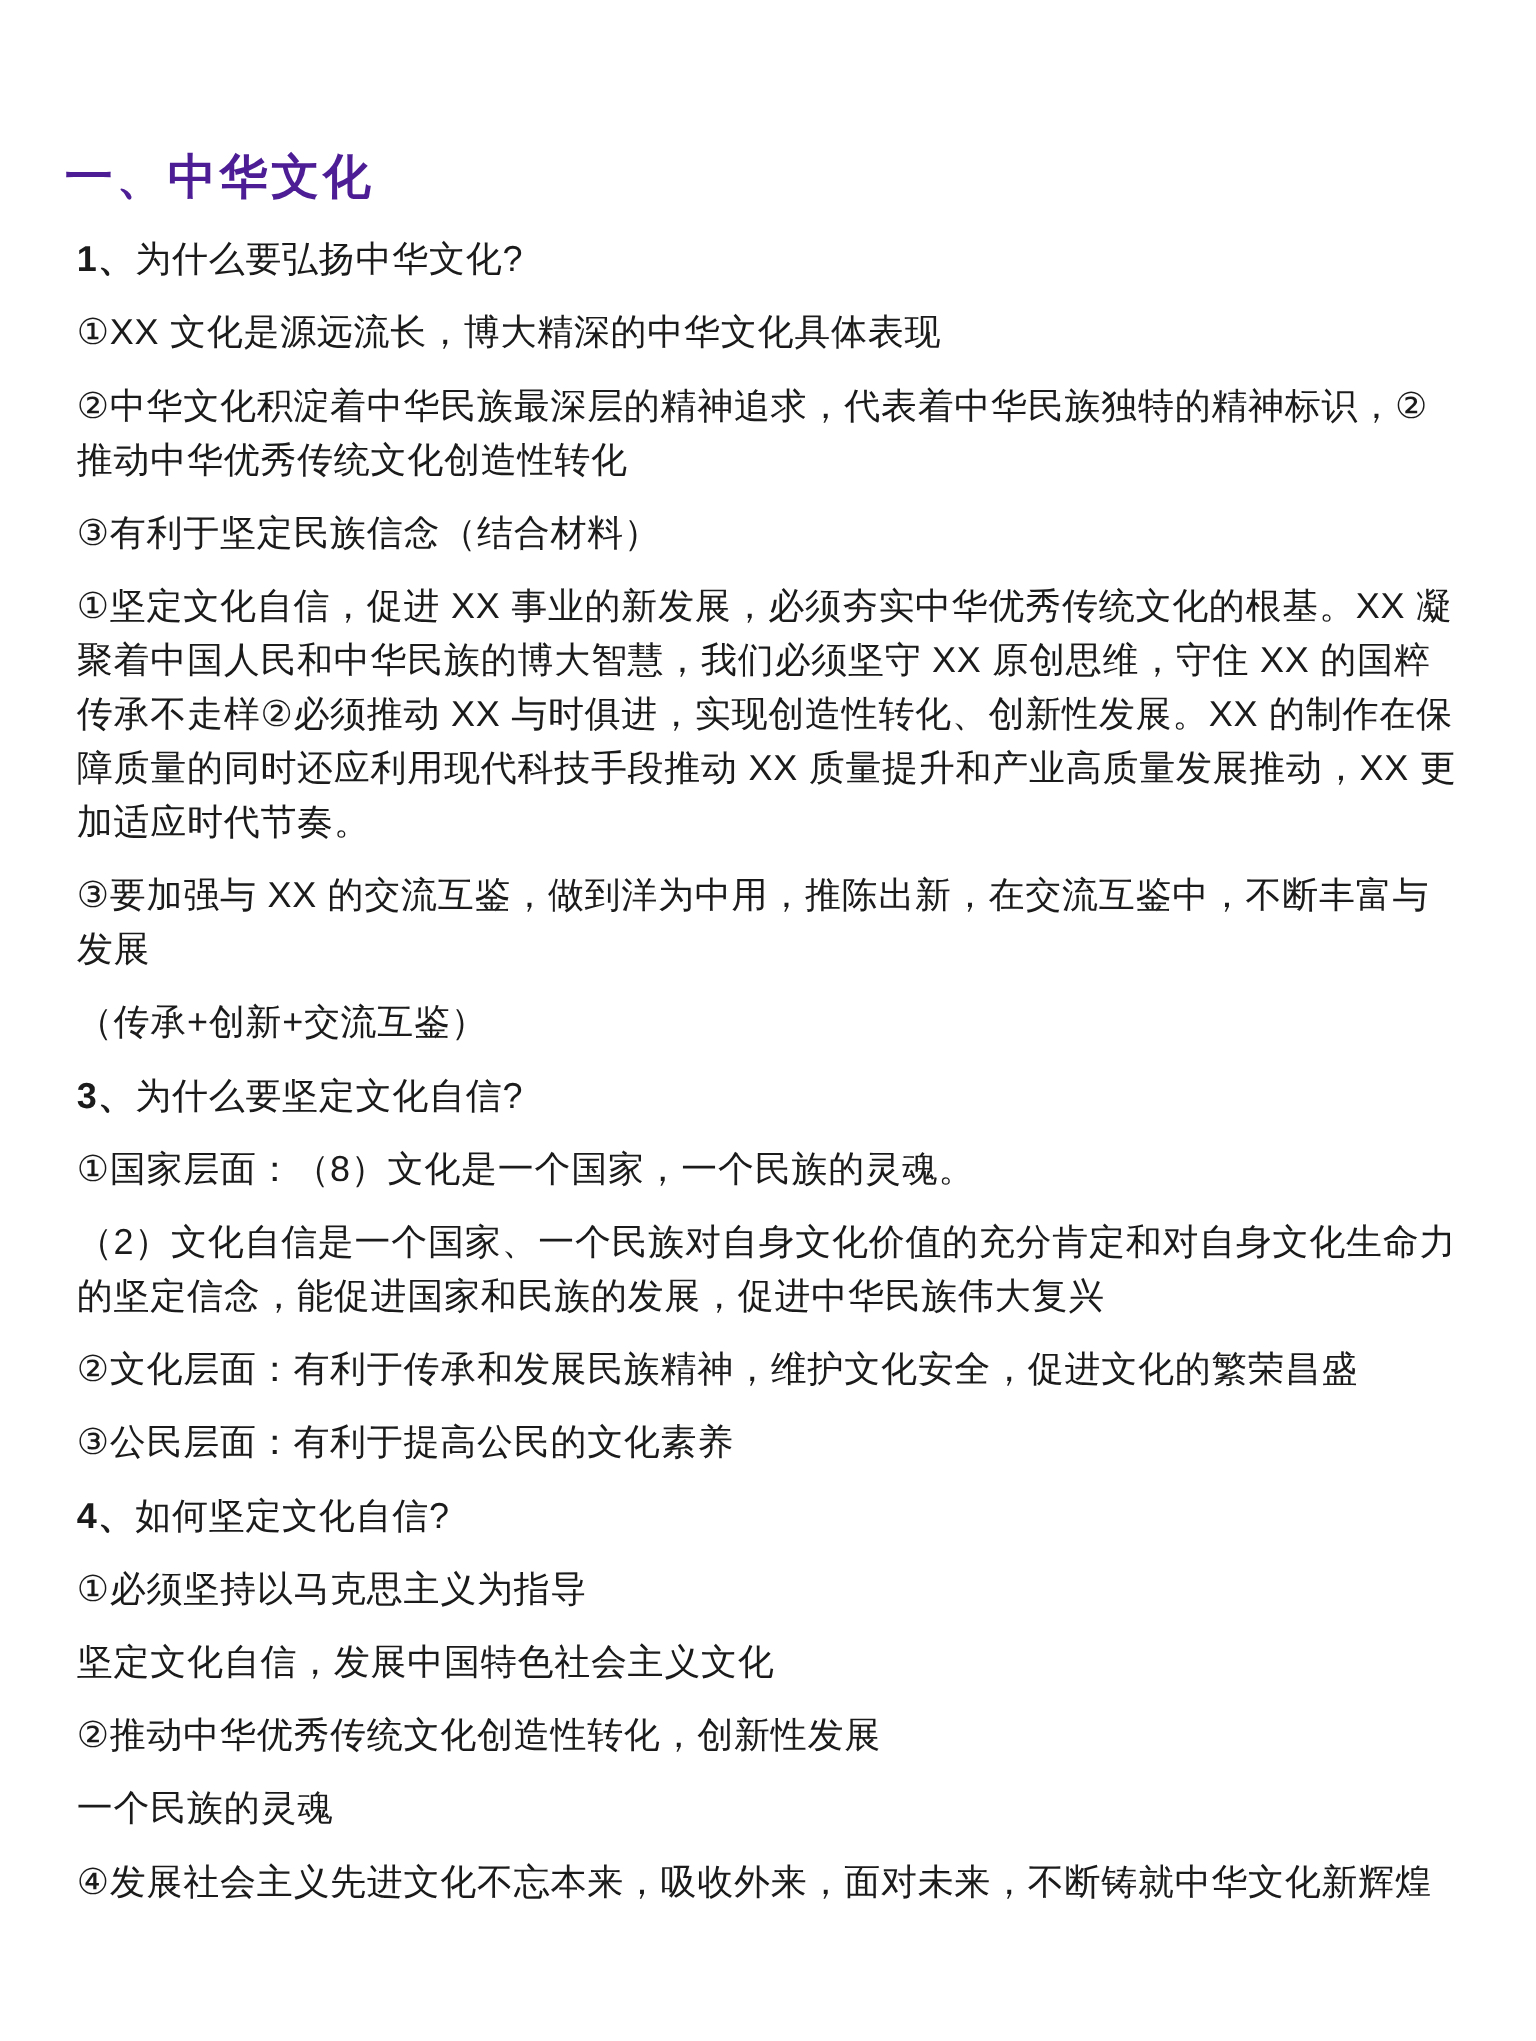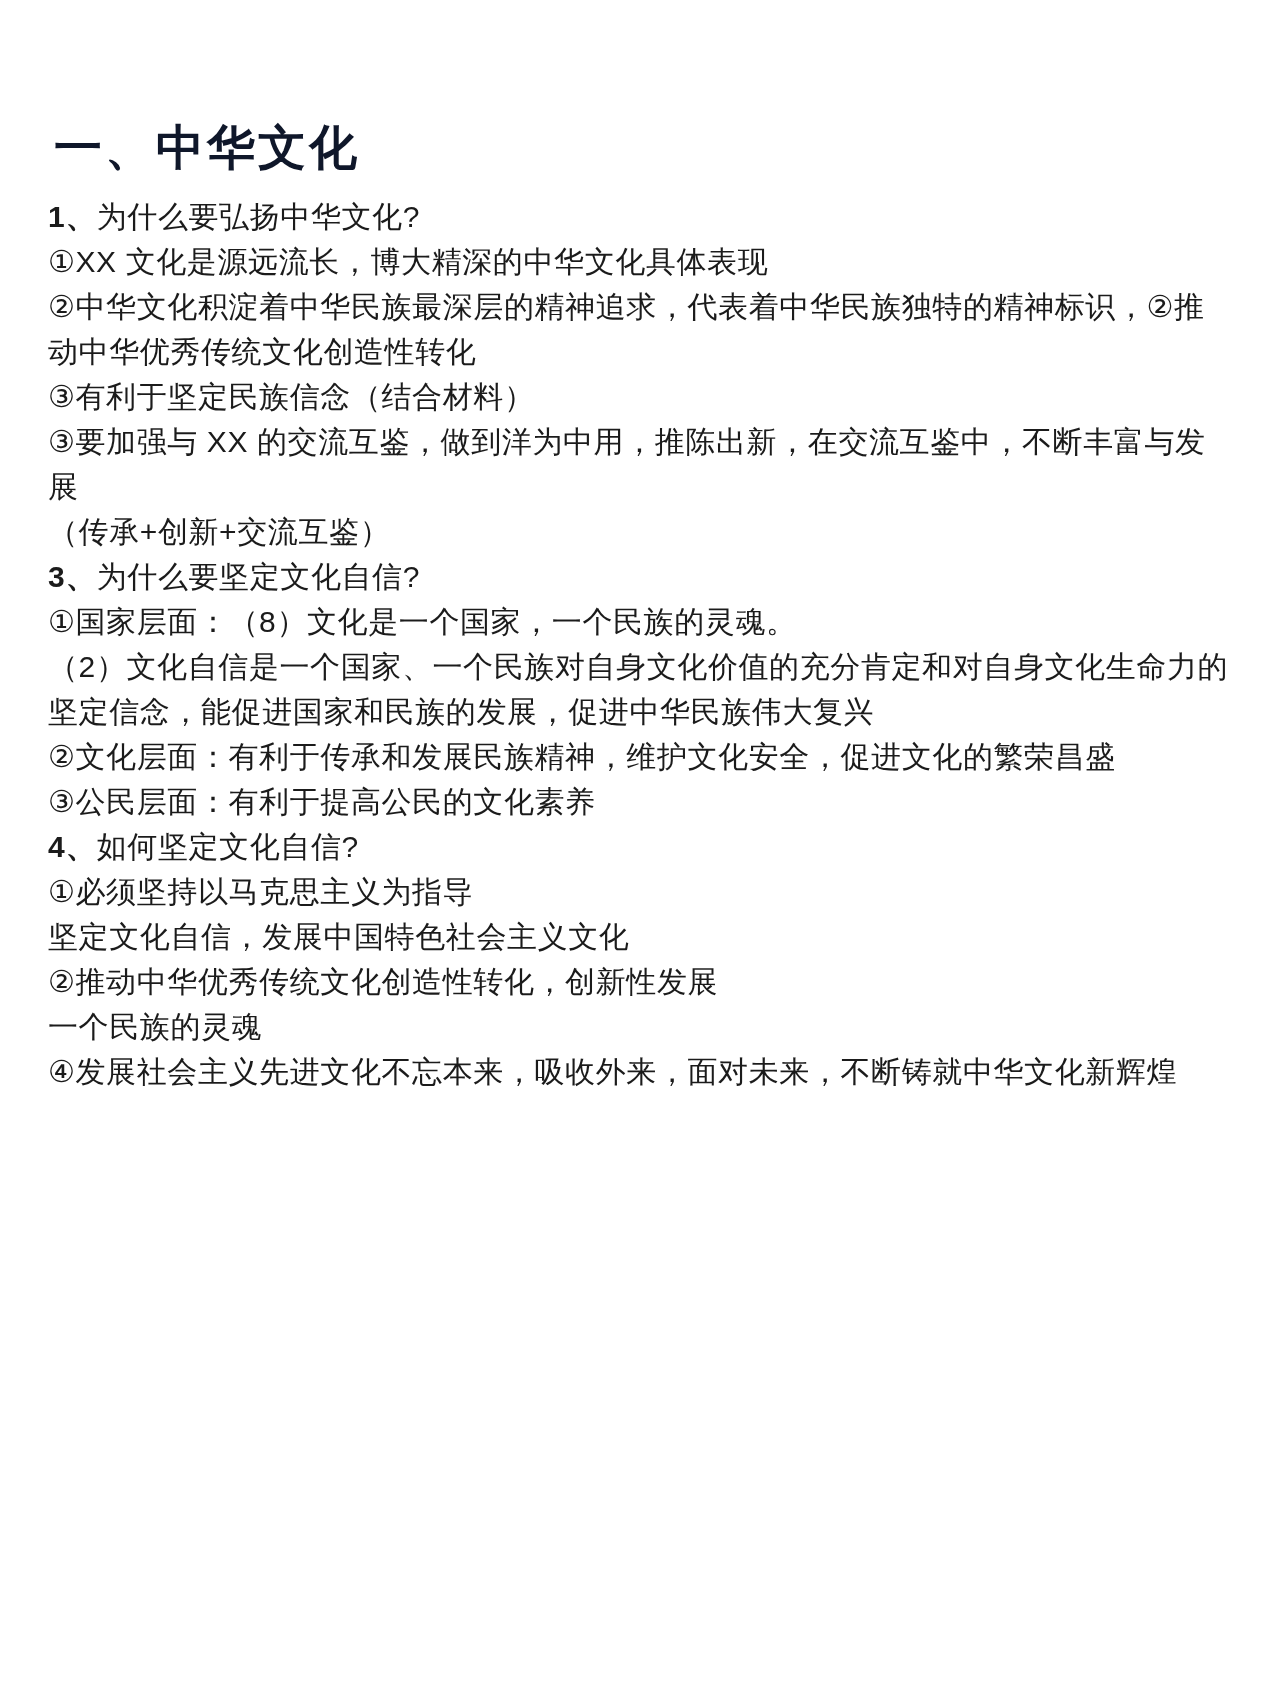--- a/index.html
+++ b/index.html
@@ -14,32 +14,32 @@
     font-family: "Liberation Sans", "DejaVu Sans", sans-serif;
     overflow: hidden;
   }
   .page {
     box-sizing: border-box;
     width: 1280px;
     height: 1701px;
     padding: 126px 50px 0 48px;
   }
   .doc-title {
-    font-size: 48px;
+    font-size: 40px;
     line-height: 44px;
     font-weight: 700;
     letter-spacing: 3px;
     margin: 0 0 24px 6px;
-    color: #0f172a;
+    color: #4c1d95;
   }
   .section {
     margin: 0;
   }
   p {
-    margin: 0;
+    margin: 16px;
     font-size: 30px;
     line-height: 45px;
     letter-spacing: 0.6px;
     text-align: left;
     word-break: break-all;
     color: #1b1b1b;
   }
   .q .qnum {
     font-weight: 700;
     letter-spacing: 1px;
@@ -56,20 +56,21 @@
   <h1 class="doc-title">一、中华文化</h1>
 
   <section class="section">
     <p class="q"><span class="qnum">1、</span><span class="qtext">为什么要弘扬中华文化?</span></p>
     <p>①XX 文化是源远流长，博大精深的中华文化具体表现</p>
     <p>②中华文化积淀着中华民族最深层的精神追求，代表着中华民族独特的精神标识，②推动中华优秀传统文化创造性转化</p>
     <p>③有利于坚定民族信念（结合材料）</p>
   </section>
 
   <section class="section">
+    <p>①坚定文化自信，促进 XX 事业的新发展，必须夯实中华优秀传统文化的根基。XX 凝聚着中国人民和中华民族的博大智慧，我们必须坚守 XX 原创思维，守住 XX 的国粹传承不走样②必须推动 XX 与时俱进，实现创造性转化、创新性发展。XX 的制作在保障质量的同时还应利用现代科技手段推动 XX 质量提升和产业高质量发展推动，XX 更加适应时代节奏。</p>
     <p>③要加强与 XX 的交流互鉴，做到洋为中用，推陈出新，在交流互鉴中，不断丰富与发展</p>
     <p>（传承+创新+交流互鉴）</p>
   </section>
 
   <section class="section">
     <p class="q"><span class="qnum">3、</span><span class="qtext">为什么要坚定文化自信?</span></p>
     <p>①国家层面：（8）文化是一个国家，一个民族的灵魂。</p>
     <p>（2）文化自信是一个国家、一个民族对自身文化价值的充分肯定和对自身文化生命力的坚定信念，能促进国家和民族的发展，促进中华民族伟大复兴</p>
     <p>②文化层面：有利于传承和发展民族精神，维护文化安全，促进文化的繁荣昌盛</p>
     <p>③公民层面：有利于提高公民的文化素养</p>

